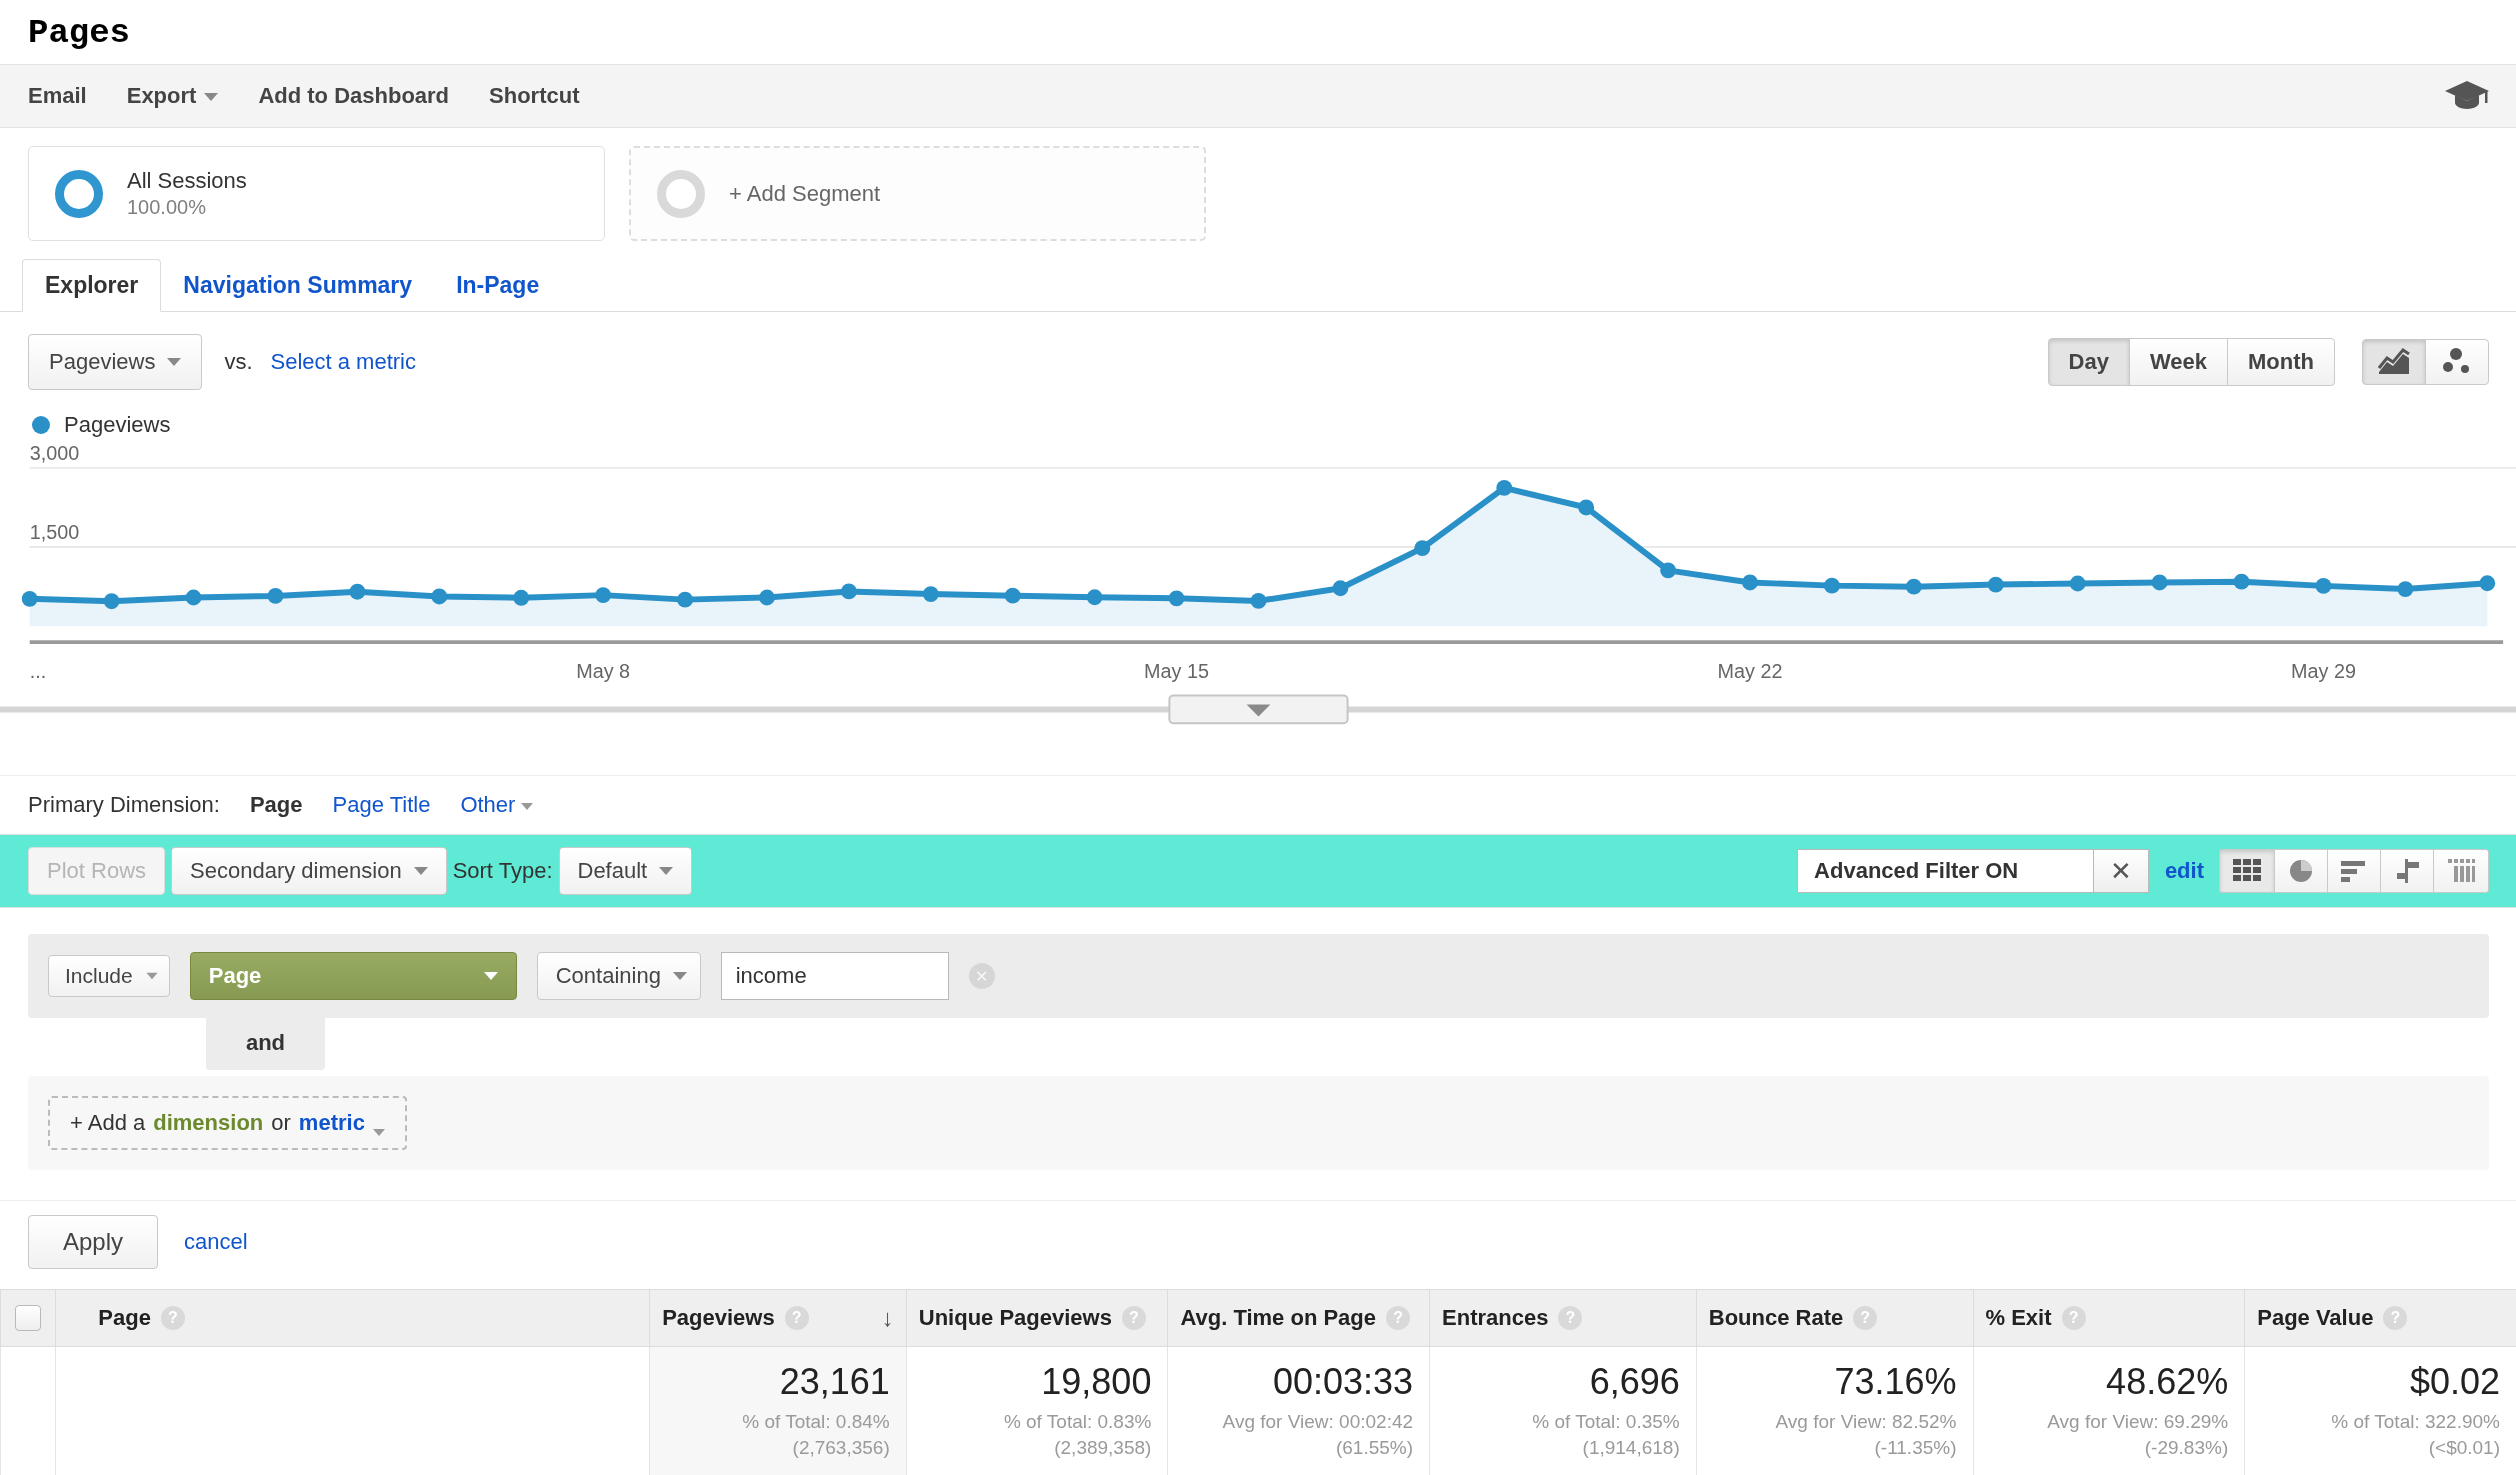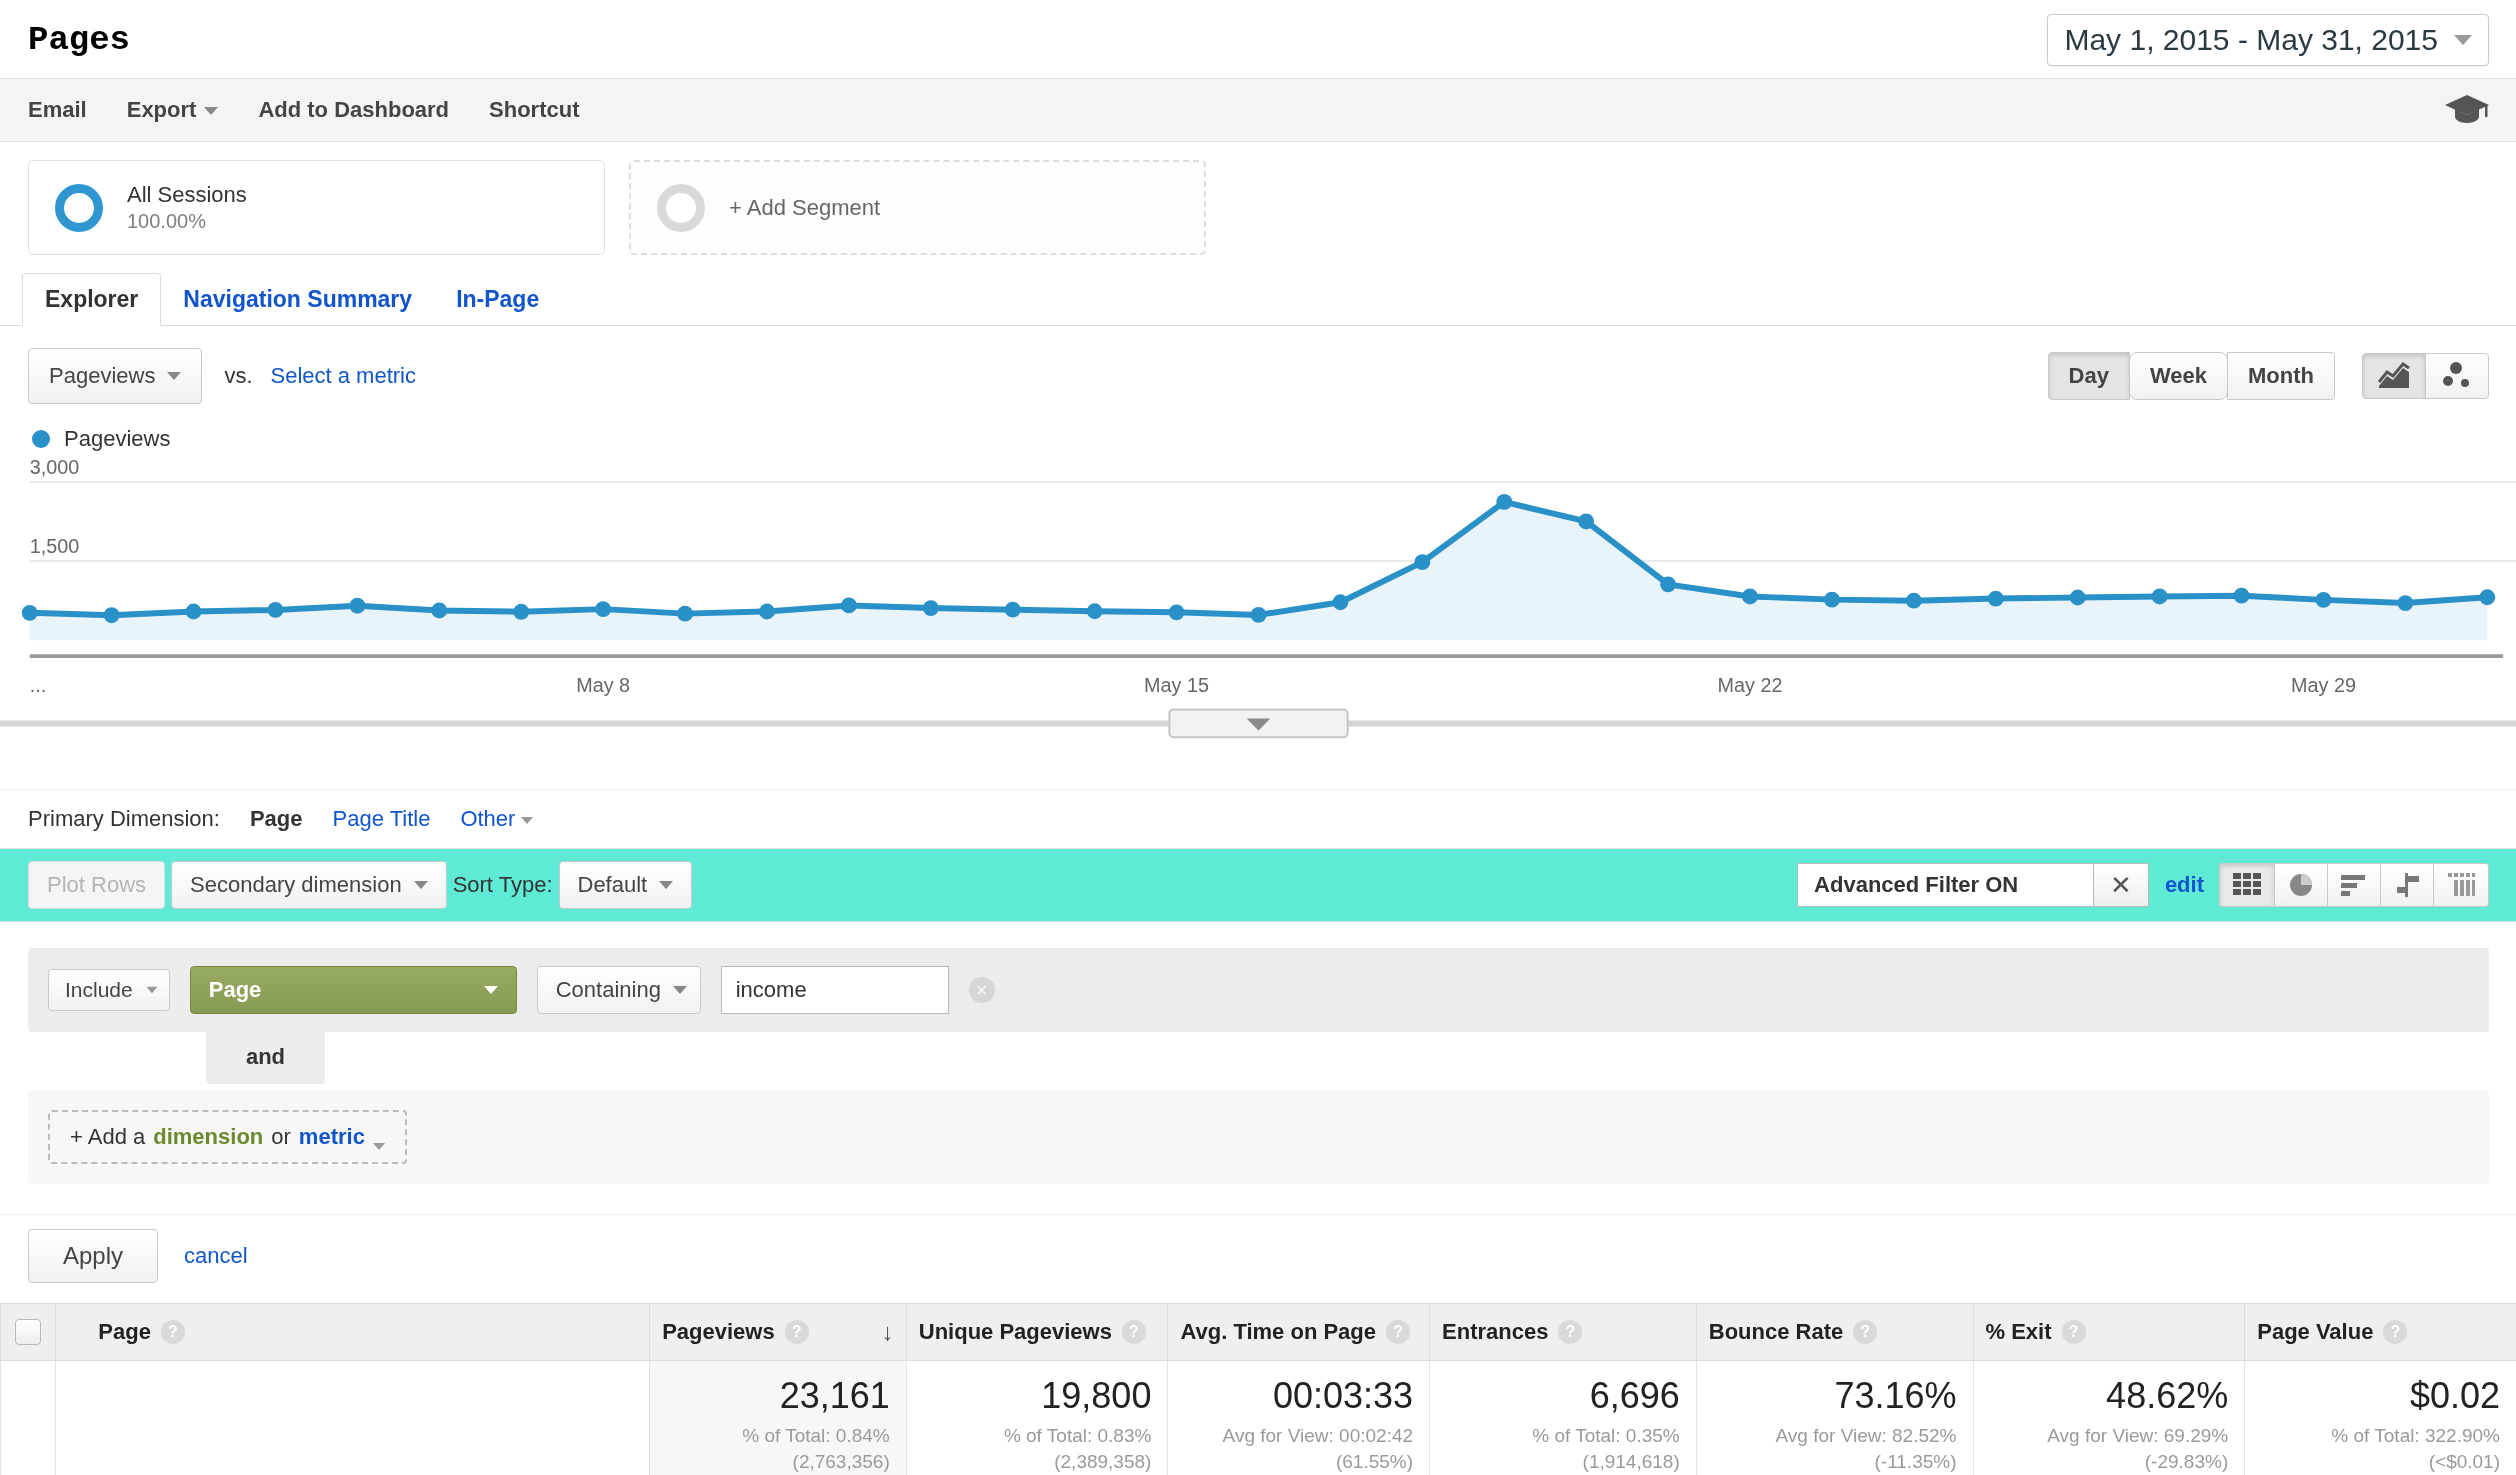--- a/index.html
+++ b/index.html
@@ -46,21 +46,21 @@
   
   .controls { display:flex; align-items:center; padding:22px 28px 6px 28px; }
   .btn { display:inline-flex; align-items:center; gap:12px; border:1px solid #c9c9c9; border-radius:4px;
     background:linear-gradient(#ffffff,#f1f1f1); color:#444; padding:10px 18px; cursor:pointer; }
   .btn .caret { width:0;height:0;border-left:7px solid transparent;border-right:7px solid transparent;border-top:8px solid #888; }
   .metric-select { padding:14px 20px; }
   .vs-label { margin:0 18px 0 22px; color:#333; }
   .link { color:#1155cc; cursor:pointer; }
   .controls-spacer { flex:1; }
   .seg-group { display:flex; }
-  .seg-group .btn { border-radius:8px; margin-left:-1px; padding:10px 20px; font-weight:bold; }
+  .seg-group .btn { border-radius:0; margin-left:-1px; padding:10px 20px; font-weight:bold; }
   .seg-group .btn:first-child { border-radius:4px 0 0 4px; margin-left:4px; }
   .seg-group .btn:last-child { border-radius:0 4px 4px 0; }
   .btn.pressed { background:#e4e4e4; box-shadow:inset 0 2px 4px rgba(0,0,0,.15); }
   .charttype-group { display:flex; margin-left:28px; }
   .charttype-group .btn { padding:8px 14px; border-radius:0; margin-left:-1px; }
   .charttype-group .btn:first-child { border-radius:4px 0 0 4px; }
   .charttype-group .btn:last-child { border-radius:0 4px 4px 0; }
 
   
   .legend { display:flex; align-items:center; gap:14px; padding:16px 0 4px 32px; }
@@ -136,24 +136,20 @@
   .sub-num { font-size:19px; color:#9a9a9a; text-align:right; margin-top:6px; line-height:1.35; }
   td.pv-col { background:#f7f7f7; }
 
   .icon-svg { display:block; }
 </style>
 </head>
 <body>
 
 <div class="page-header">
   <div class="page-title">Pages</div>
-  <div class="date-box">
-    <span>May 1, 2015 - May 31, 2015</span>
-    <span class="date-caret"></span>
-  </div>
 </div>
 
 <div class="toolbar">
   <span class="toolbar-item">Email</span>
   <span class="toolbar-item"><span>Export</span><span class="caret"></span></span>
   <span class="toolbar-item">Add to Dashboard</span>
   <span class="toolbar-item">Shortcut</span>
   <span class="toolbar-spacer"></span>
   <svg class="grad-cap" viewBox="0 0 44 34">
     <polygon points="22,2 44,12 22,22 0,12" fill="#555"></polygon>

